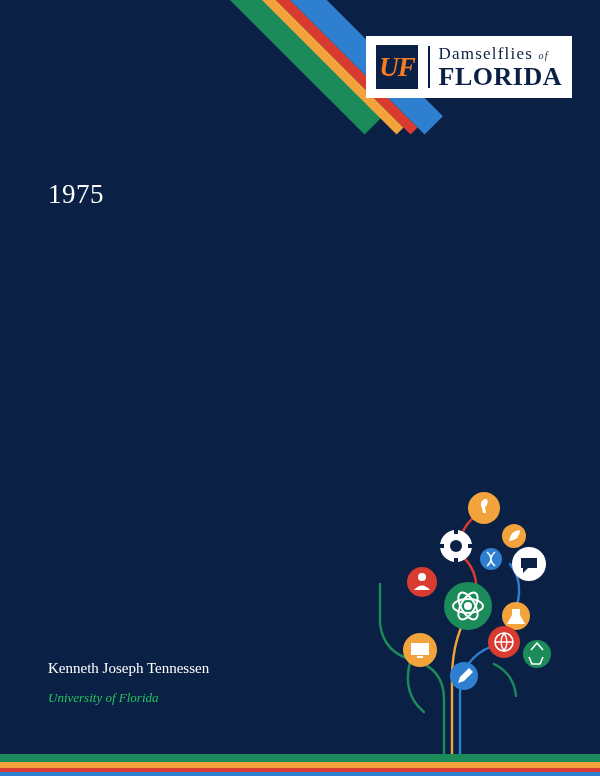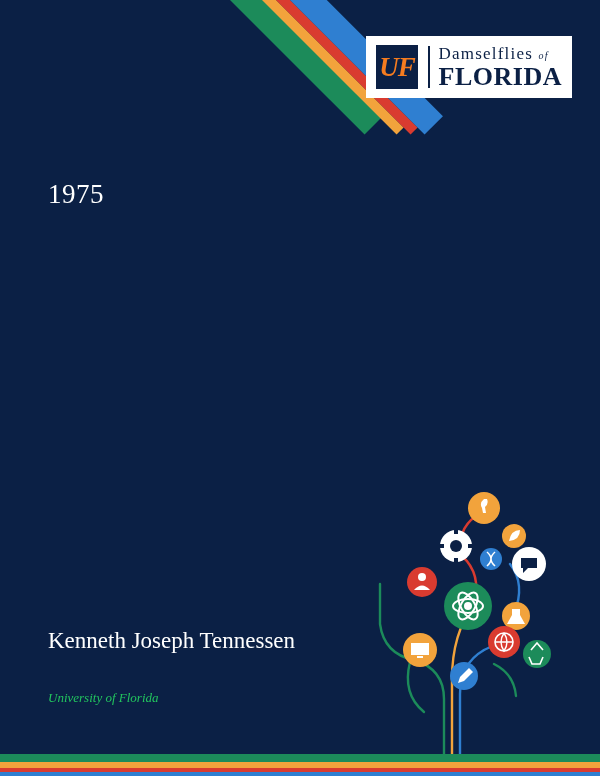--- a/index.html
+++ b/index.html
@@ -101,23 +101,23 @@
     top: 216px;
     left: 48px;
     width: 500px;
     color: #ffffff;
     font-size: 25.5px;
     line-height: 1.34;
   }
   .author {
     position: absolute;
     left: 48px;
-    top: 628px;
+    top: 660px;
     color: #ffffff;
-    font-size: 23px;
+    font-size: 15px;
   }
   .affiliation {
     position: absolute;
     left: 48px;
     top: 690px;
     color: #22c55e;
     font-size: 13px;
     font-style: italic;
   }
 

